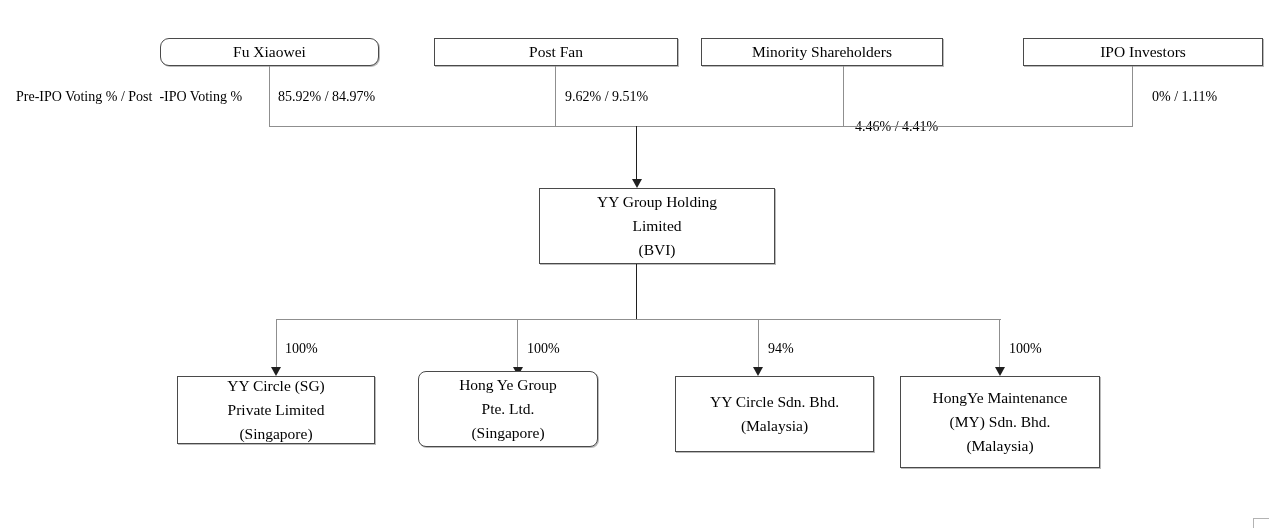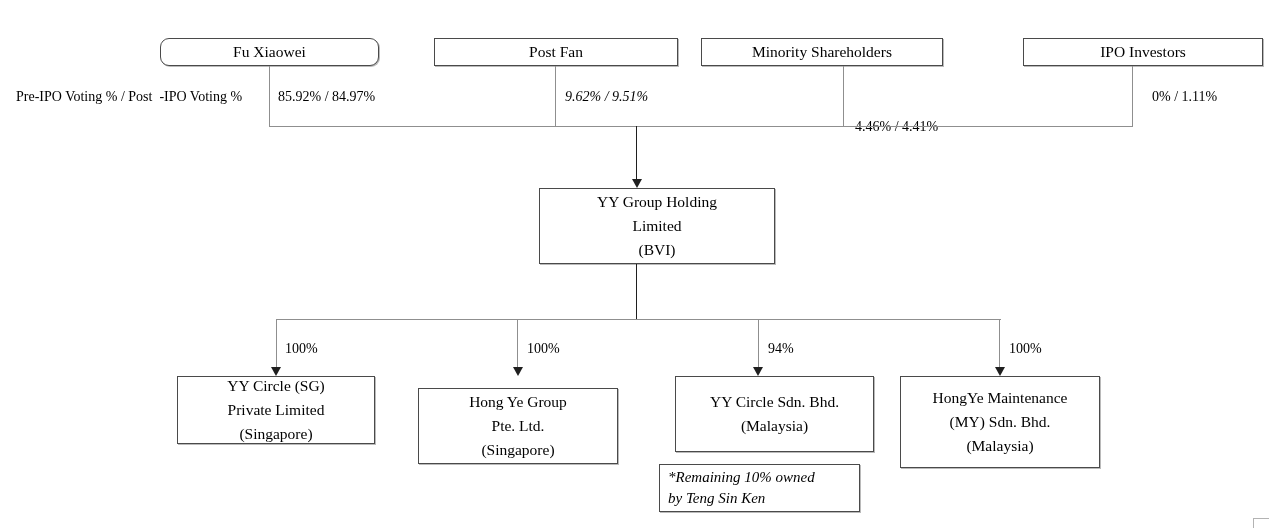--- a/index.html
+++ b/index.html
@@ -40,21 +40,21 @@
 <div class="canvas">
 
   <div class="lbl" style="left:16px;top:89px;">Pre-IPO Voting % / Post  -IPO Voting %</div>
 
   <div class="box topbox" style="left:160px;top:38px;width:219px;height:28px;border-radius:9px;">Fu Xiaowei</div>
   <div class="box topbox" style="left:434px;top:38px;width:244px;height:28px;">Post Fan</div>
   <div class="box topbox" style="left:701px;top:38px;width:242px;height:28px;text-align:center;">Minority Shareholders</div>
   <div class="box topbox" style="left:1013px;top:38px;width:240px;height:28px;margin-left:10px;">IPO Investors</div>
 
   <div class="lbl" style="left:278px;top:89px;">85.92% / 84.97%</div>
-  <div class="lbl" style="left:565px;top:89px;font-style:italic;">9.62% / 9.51%</div>
+  <div class="lbl" style="left:565px;top:89px;">9.62% / 9.51%</div>
   <div class="lbl" style="left:855px;top:89px;margin-top:30px;">4.46% / 4.41%</div>
   <div class="lbl" style="left:1152px;top:89px;">0% / 1.11%</div>
 
   <div class="vline" style="left:269px;top:66px;height:60px;"></div>
   <div class="vline" style="left:555px;top:66px;height:60px;"></div>
   <div class="vline" style="left:843px;top:66px;height:60px;"></div>
   <div class="vline" style="left:1132px;top:66px;height:60px;"></div>
 
   <div class="hline" style="left:269px;top:126px;width:864px;"></div>
 
@@ -79,27 +79,25 @@
   <div class="arr" style="left:995px;top:367px;"></div>
 
   <div class="lbl" style="left:285px;top:341px;">100%</div>
   <div class="lbl" style="left:527px;top:341px;">100%</div>
   <div class="lbl" style="left:768px;top:341px;">94%</div>
   <div class="lbl" style="left:1009px;top:341px;">100%</div>
 
   <div class="box" style="left:177px;top:376px;width:198px;height:68px;">YY Circle (SG)
 Private Limited
 (Singapore)</div>
-  <div class="box" style="left:418px;top:388px;width:200px;height:76px;">Hong Ye Group
+  <div class="box" style="left:418px;top:371px;width:180px;height:76px;border-radius:8px;">Hong Ye Group
 Pte. Ltd.
 (Singapore)</div>
   <div class="box" style="left:659px;top:376px;width:199px;height:76px;margin-left:16px;">YY Circle Sdn. Bhd.
 (Malaysia)</div>
   <div class="box" style="left:900px;top:376px;width:200px;height:92px;">HongYe Maintenance
 (MY) Sdn. Bhd.
 (Malaysia)</div>
 
-  <div class="box footnote" style="left:659px;top:464px;width:201px;height:48px;white-space:pre-line;">*Remaining 10% owned
-by Teng Sin Ken</div>
 
   <div class="corner" style="left:1253px;top:518px;width:16px;height:10px;"></div>
 
 </div>
 
 </body></html>

